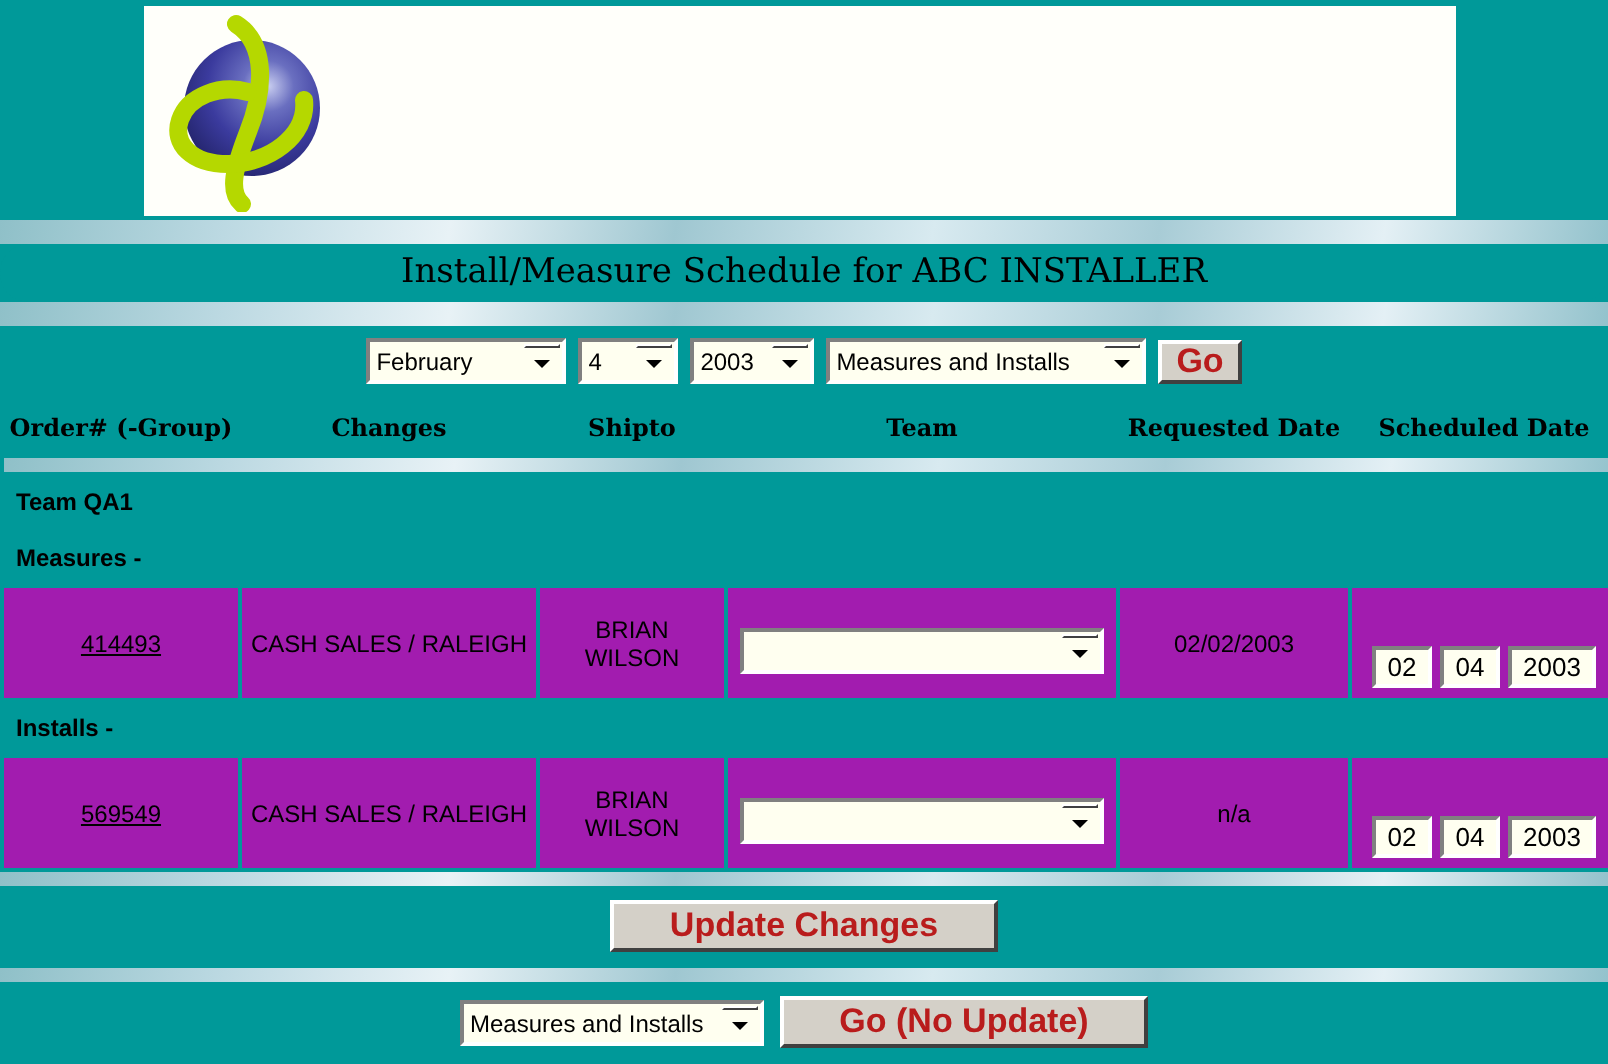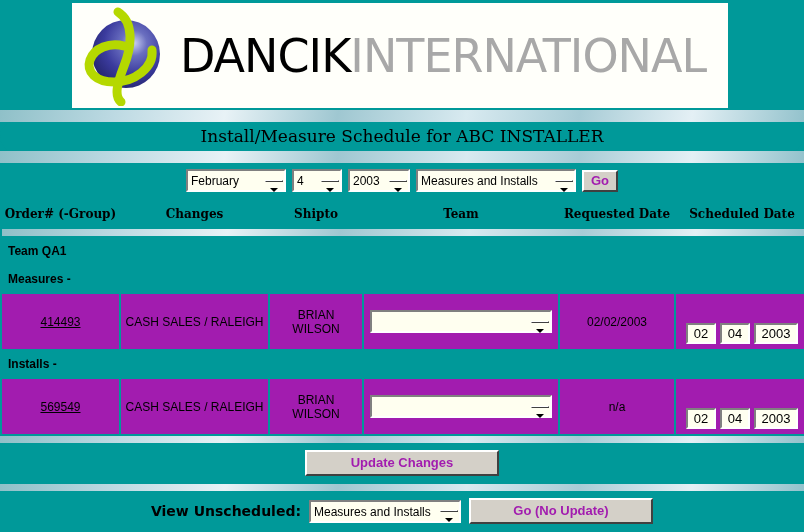--- a/index.html
+++ b/index.html
@@ -75,21 +75,21 @@
     padding: 6px 0 7px 0;
     display: flex;
     justify-content: center;
     align-items: center;
     gap: 6px;
   }
 
   
   .w-select {
     display: inline-flex;
-    align-items: center;
+    align-items: flex-start;
     background: #fffff0;
     border-top: 2px solid #808080;
     border-left: 2px solid #808080;
     border-right: 2px solid #ffffff;
     border-bottom: 2px solid #ffffff;
     height: 19px;
     font-size: 12px;
     font-family: "Liberation Sans", sans-serif;
   }
   .w-select .lbl {
@@ -121,23 +121,23 @@
   }
 
   
   .w-btn {
     background: #d4d0c8;
     border-top: 2px solid #ffffff;
     border-left: 2px solid #ffffff;
     border-right: 2px solid #404040;
     border-bottom: 2px solid #404040;
     font-family: "Liberation Sans", sans-serif;
-    font-size: 13px;
+    font-size: 17px;
     font-weight: bold;
-    color: #a21caf;
+    color: #b91c1c;
     padding: 3px 10px 4px 10px;
     text-align: center;
     line-height: 15px;
     cursor: pointer;
   }
 
   
   .w-text {
     background: #fffff0;
     border-top: 2px solid #808080;
@@ -238,23 +238,20 @@
             <stop offset="62%" stop-color="#3b3b9e"></stop>
             <stop offset="100%" stop-color="#23246b"></stop>
           </radialGradient>
         </defs>
         <circle cx="52" cy="48" r="34" fill="url(#sph)"></circle>
         <path d="M44 6 C60 16 58 40 50 60 C43 78 40 90 47 96" fill="none" stroke="#b5d800" stroke-width="9" stroke-linecap="round"></path>
         <path d="M78 44 C80 62 60 76 40 76 C22 76 12 66 16 54
                  C20 42 36 36 50 40" fill="none" stroke="#b5d800" stroke-width="9" stroke-linecap="round"></path>
       </svg>
     </div>
-    <div class="logo-text">
-      <span class="part1">DANCIK</span><span class="part2">INTERNATIONAL</span>
-    </div>
   </div>
 </div>
 
 <div class="sep"></div>
 
 <div class="title-bar">
   <span class="t">Install/Measure Schedule for ABC INSTALLER</span>
 </div>
 
 <div class="sep"></div>
@@ -364,21 +361,20 @@
 
 <div class="sep sep-thin"></div>
 
 <div class="actionbar">
   <div class="w-btn" style="width:170px">Update Changes</div>
 </div>
 
 <div class="sep sep-thin"></div>
 
 <div class="actionbar">
-  <span class="vu-label">View Unscheduled:</span>
   <div class="w-select" style="width:148px">
     <span class="lbl">Measures and Installs</span>
     <span class="arrow"></span>
   </div>
   <div class="w-btn" style="width:160px">Go (No Update)</div>
 </div>
 
 <div class="sep sep-thin"></div>
 
 <div class="actionbar">

